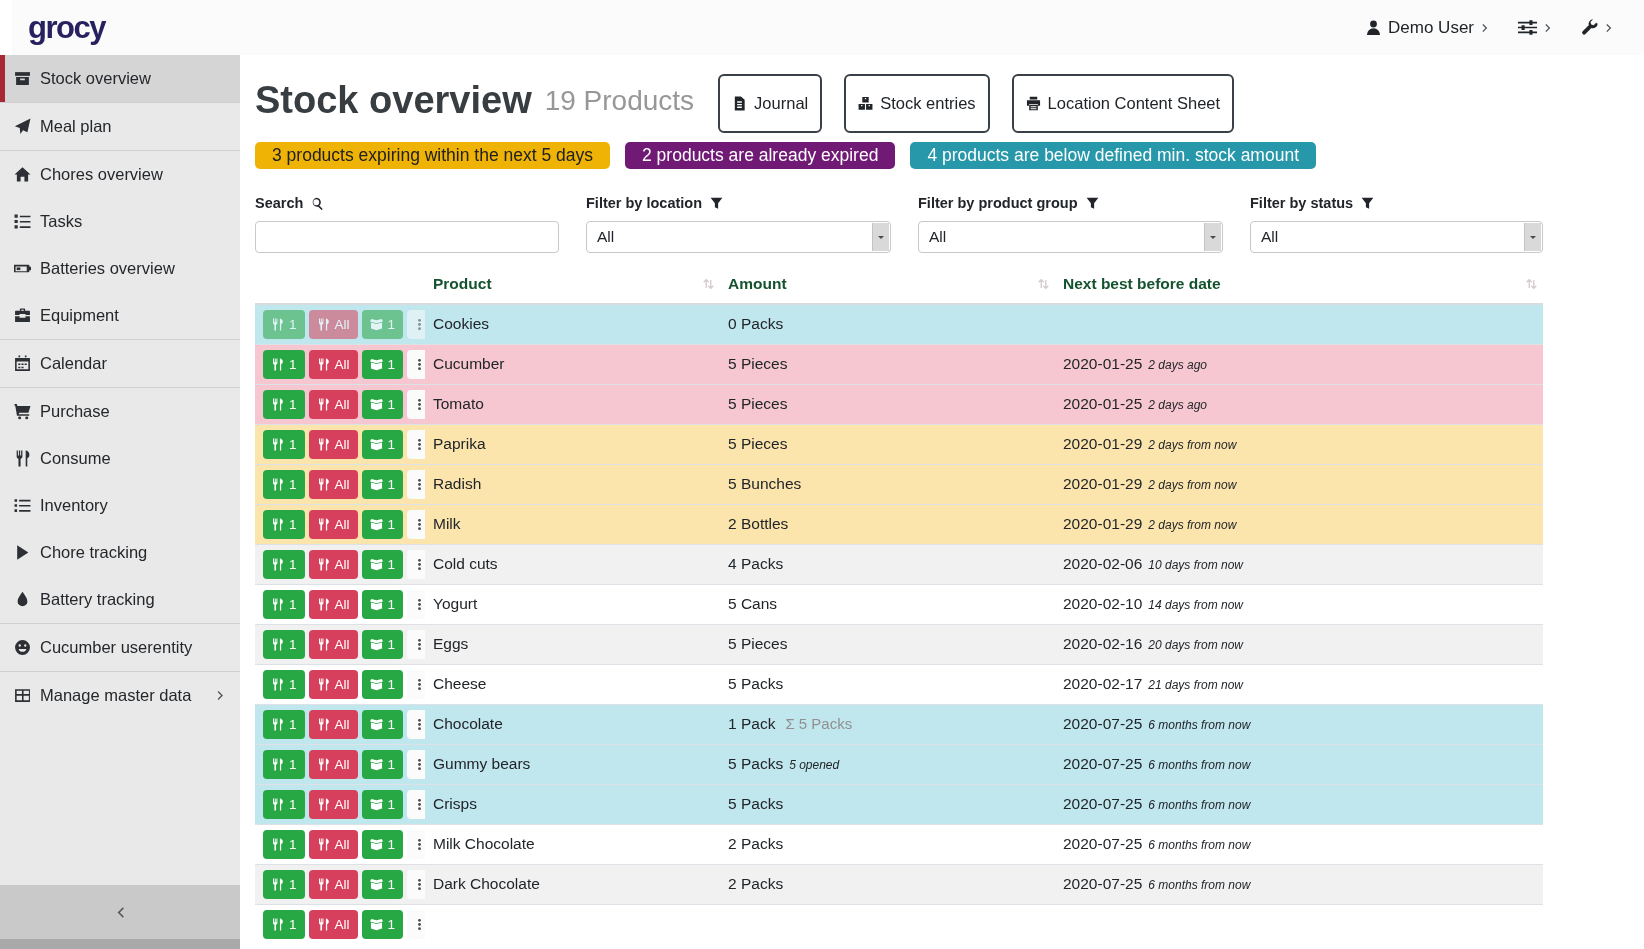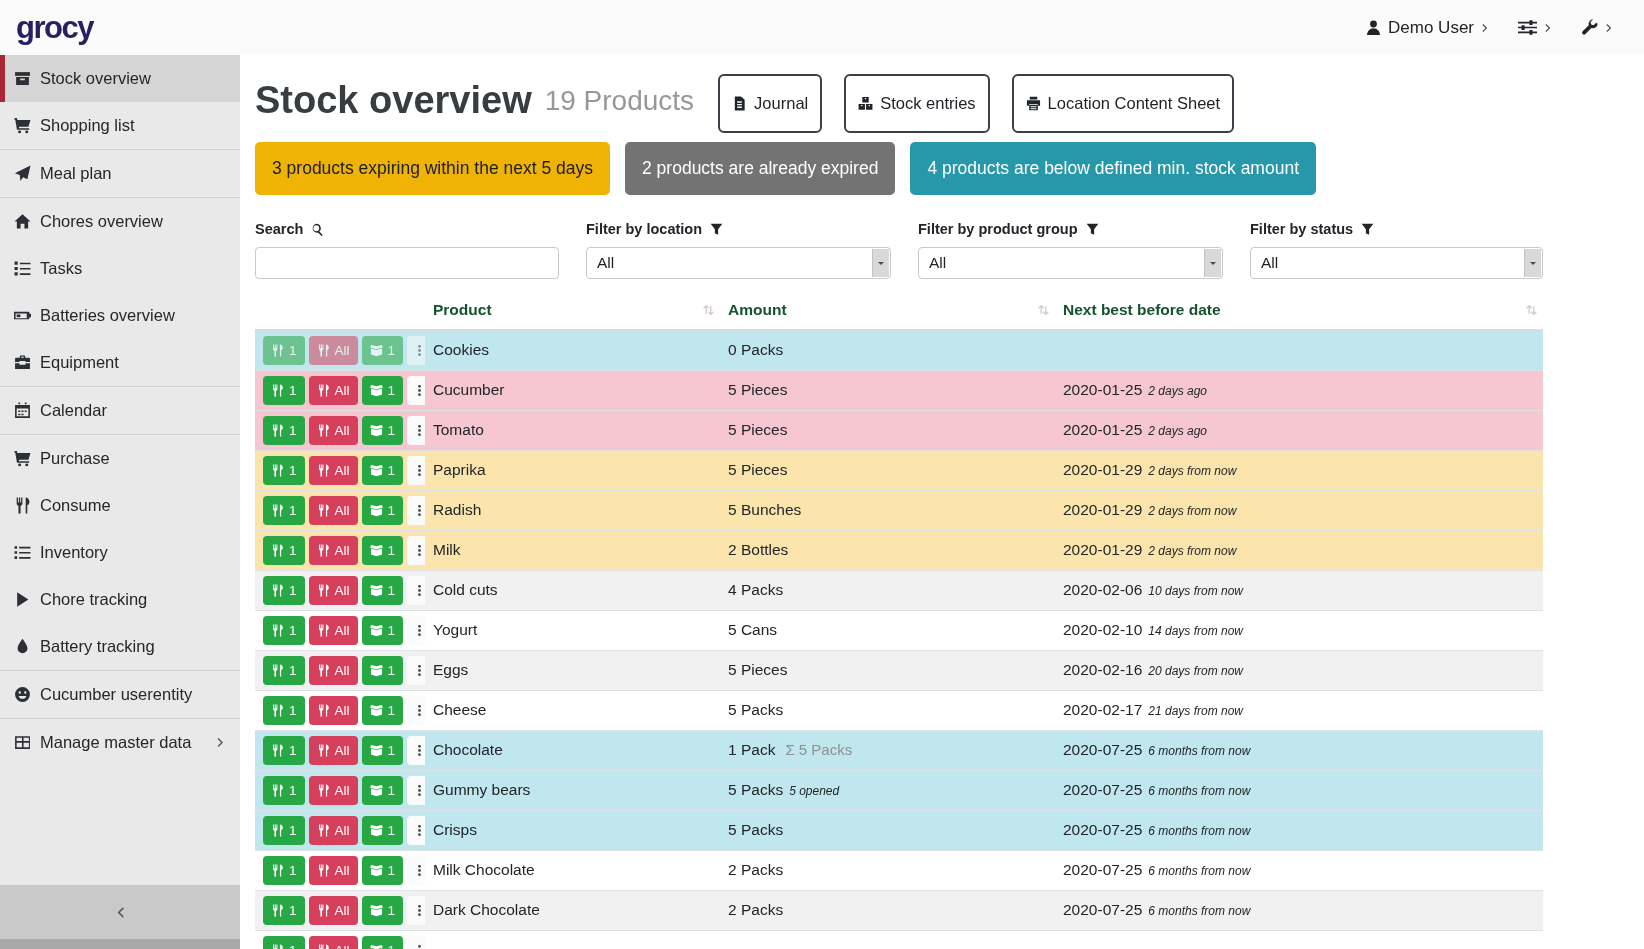--- a/index.html
+++ b/index.html
@@ -7,21 +7,21 @@
   body {
     width:1644px; height:949px; overflow:hidden;
     font-family:"Liberation Sans", sans-serif;
     color:#212529; background:#fff;
   }
   .icn { display:inline-flex; align-items:center; justify-content:center; }
   .icn svg { width:1em; height:1em; fill:currentColor; display:block; }
 
   
   .topbar {
-    position:absolute; top:0; left:0; right:0; height:55px;
+    position:absolute; top:0; left:12px; right:0; height:55px;
     background:#fbfbfb; display:flex; align-items:center; z-index:5;
   }
   .logo {
     margin-left:16px; font-size:31px; font-weight:800; letter-spacing:-1.5px;
     color:var(--brand,#27225f); cursor:pointer;
   }
   .topbar-right { margin-left:auto; margin-right:30px; display:flex; align-items:center; gap:28px; }
   .top-group { display:flex; align-items:center; gap:6px; cursor:pointer; color:#212529; font-size:17px; }
   .top-group .g-icon { font-size:17px; }
   .top-group .chev { font-size:10px; color:#495057; margin-top:1px; }
@@ -57,21 +57,21 @@
   .head-buttons { display:flex; gap:22px; margin-left:24px; margin-top:6px; }
   .hbtn {
     display:inline-flex; align-items:center; gap:7px; background:#fff; cursor:pointer;
     border:2px solid #3a4047; border-radius:6px; padding:18px 12px;
     font-size:16.5px; color:#212529; font-family:inherit;
   }
   .hbtn .icn { font-size:15px; }
 
   .alerts { display:flex; gap:15px; margin:4px 0 26px 0; }
   .alert {
-    border-radius:5px; padding:16px 17px; font-size:17.5px; font-weight:500; cursor:default;
+    border-radius:5px; padding:3px 17px; font-size:17.5px; font-weight:500; cursor:default;
   }
 
   .filters { display:grid; grid-template-columns:304px 305px 305px 293px; column-gap:27px; margin-bottom:12px; }
   .f-label { font-size:14.5px; font-weight:700; color:#212529; margin-bottom:10px; display:flex; align-items:center; gap:8px; }
   .f-label .icn { font-size:13px; }
   .f-input input {
     width:100%; height:32px; border:1px solid #c9c9c9; border-radius:4px;
     font-size:15px; padding:0 10px; font-family:inherit; outline:none;
   }
   .selectbox {
@@ -166,30 +166,20 @@
 <aside class="sidebar">
   <div>
       <div class="side-item active">
         <span class="icn s-icon">
           <svg viewBox="0 0 16 16">
             <path d="M1 2h14v3.5H1z"></path>
             <path fill-rule="evenodd" d="M2 6.5h12V14H2zm3.8 1.5v1.6h4.4V8z"></path>
           </svg>
         </span>
         <span>Stock overview</span>
-      </div>
-      <div class="side-item">
-        <span class="icn s-icon">
-          <svg viewBox="0 0 16 16">
-            <path d="M.5 1h2.2l.5 1.8h12.3l-1.9 6.4H4.9l-.3 1.3h9.7V12H2.8L1.2 2.5H.5z"></path>
-            <circle cx="5.3" cy="14" r="1.4"></circle>
-            <circle cx="12" cy="14" r="1.4"></circle>
-          </svg>
-        </span>
-        <span>Shopping list</span>
       </div>
       <div class="side-divider"></div>
       <div class="side-item">
         <span class="icn s-icon">
           <svg viewBox="0 0 16 16">
             <path d="M15.5.5L.8 7.8l4.6 1.7.6 5.5 2.5-3.4 4.1 1.9z"></path>
           </svg>
         </span>
         <span>Meal plan</span>
       </div>
@@ -345,21 +335,21 @@
                 <path fill-rule="evenodd" d="M3.4 9.4h9.2v5.8H3.4zm1.5 1.6v1h6.2v-1zm0 2v1h6.2v-1z"></path>
               </svg>
             </span>
             <span>Location Content Sheet</span>
           </button>
         </div>
     </div>
 
     <div class="alerts">
         <div class="alert" style="background: rgb(239, 179, 6); color: rgb(33, 33, 33);">3 products expiring within the next 5 days</div>
-        <div class="alert" style="background: #737373; color: rgb(255, 255, 255);">2 products are already expired</div>
+        <div class="alert" style="background: #701a75; color: rgb(255, 255, 255);">2 products are already expired</div>
         <div class="alert" style="background: rgb(38, 152, 170); color: rgb(255, 255, 255);">4 products are below defined min. stock amount</div>
       </div>
 
     <div class="filters">
       <div>
         <div class="f-label">
           <span>Search</span>
           <span class="icn">
               <svg viewBox="0 0 16 16">
                 <path fill-rule="evenodd" d="M6.5 1a5.5 5.5 0 013.7 9.6l4.2 4.2-1.3 1.3-4.2-4.2A5.5 5.5 0 116.5 1zm0 1.9a3.6 3.6 0 100 7.2 3.6 3.6 0 000-7.2z"></path>

